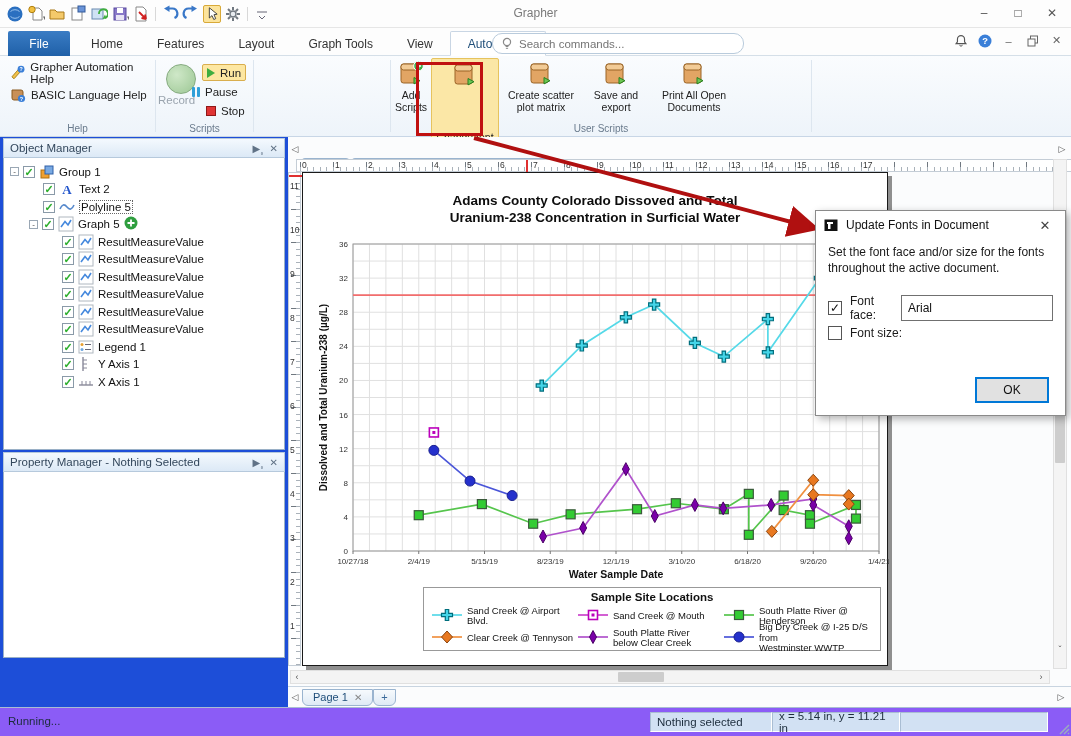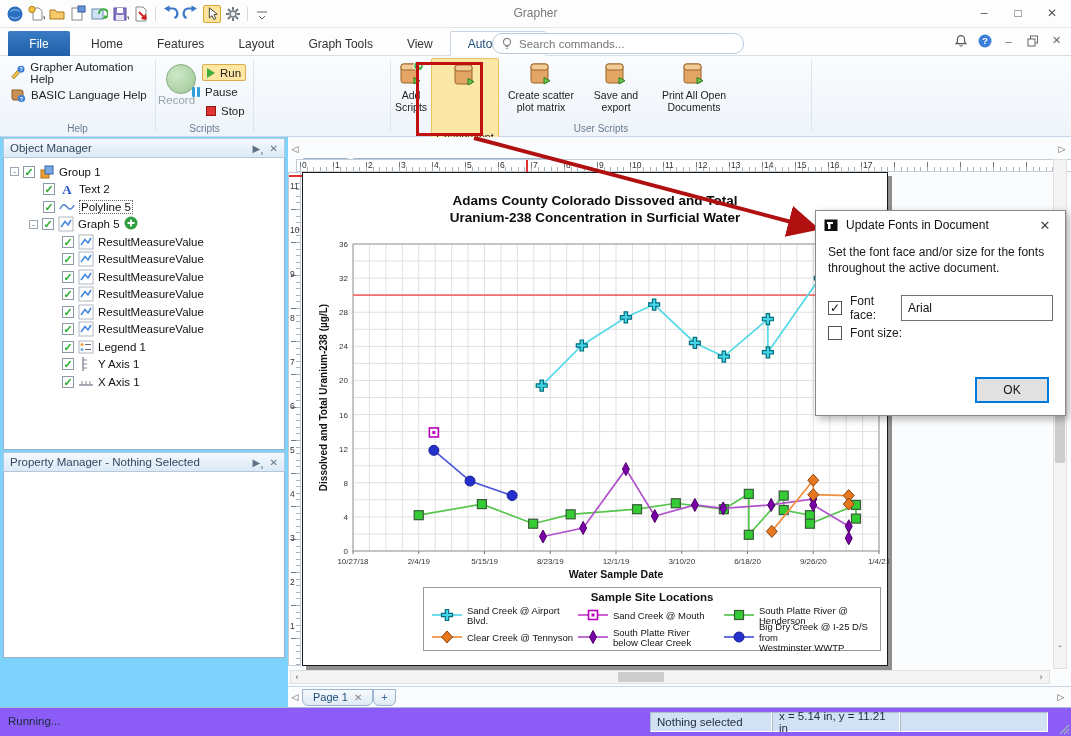--- a/index.html
+++ b/index.html
@@ -33,21 +33,21 @@
 .smallbtn{display:flex;align-items:center;gap:5px;font-size:11.5px;color:#222;height:17px;padding:2px 4px;border-radius:2px}
 .smallbtn.yellow{background:#fde7a2;border:1px solid #d9ae4e}
 .play-tri{width:0;height:0;border-left:8px solid #3fae3f;border-top:5px solid transparent;border-bottom:5px solid transparent}
 .pause-ic{display:inline-flex;gap:2px}.pause-ic i{display:block;width:3px;height:10px;background:#2f9fd8;border-radius:1px}
 .stop-ic{width:10px;height:10px;background:#e03434;border:1px solid #901818}
 .cb{width:13px;height:13px;border:1px solid #8fa3b8;background:#fff;display:inline-flex;align-items:center;justify-content:center;font-size:11px;color:#222;line-height:1}
 #us-buttons{position:absolute;left:0;top:2px;display:flex;align-items:flex-start}
 .usbtn{display:flex;flex-direction:column;align-items:center;padding-top:2px;font-size:10.5px;color:#222;text-align:center;line-height:12px;border-radius:2px}
 .usbtn.hl{background:#fbe7a6;border:1px solid #e6c35e}
 
-#left-col{left:0;top:137px;width:288px;height:570px;background:#7dd3fc}
+#left-col{left:0;top:137px;width:288px;height:570px;background:#1d4ed8}
 .panel-hdr{height:20px;background:linear-gradient(#f4f9fe,#dce9f6);border:1px solid #b6c9dc;display:flex;align-items:center;padding:0 6px;font-size:11.5px;color:#33475c}
 .panel-hdr .sp{flex:1}
 .panel-hdr .hic{color:#607286;font-size:10px;margin-left:6px}
 .panel-body{background:#fff;border:1px solid #9ab0c6;border-top:none}
 .trow{display:flex;align-items:center;height:17.5px;gap:4px;font-size:11.5px;color:#111;white-space:nowrap}
 .exp{width:9px;height:9px;border:1px solid #9aa7b4;background:#fff;font-size:8px;line-height:7px;text-align:center;color:#444;flex:none}
 .tcb{width:12px;height:12px;border:1px solid #8a9aa8;background:#fff;color:#2faf2f;font-size:11px;line-height:10px;text-align:center;font-weight:bold;flex:none}
 .ticon{width:16px;height:16px;flex:none}
 .tlabel.focused{border:1px dotted #666;padding:0 1px}
 

